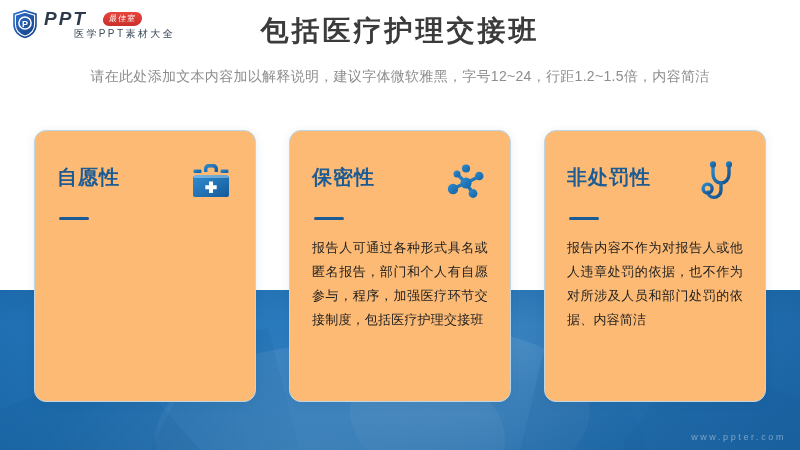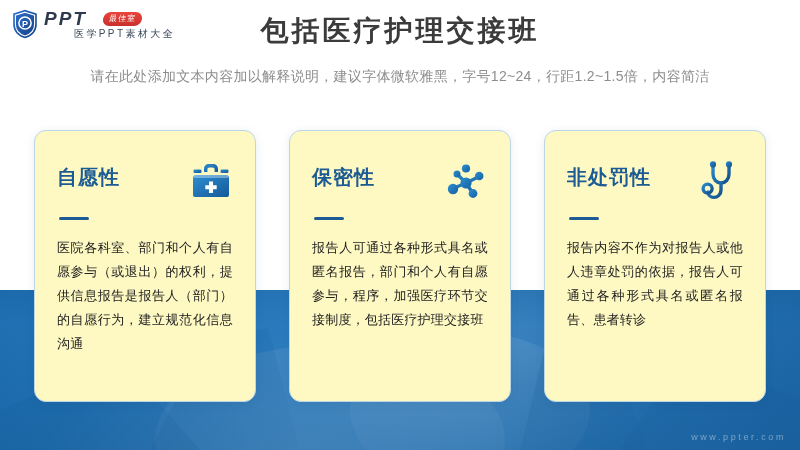--- a/index.html
+++ b/index.html
@@ -85,21 +85,21 @@
     position:absolute;
     left:0; right:0; top:130px;
     height:272px;
     display:flex;
     justify-content:center;
     gap:33px;
   }
   .card {
     position:relative;
     width:222px; height:272px;
-    background:#fef9c3;
+    background:#fdba74;
     border:1px solid #bcd6e8;
     border-radius:12px;
     box-shadow:0 2px 10px rgba(20,70,120,0.10);
     padding:28px 22px 0 22px;
   }
   .card-head {
     display:flex; align-items:flex-start;
     justify-content:space-between;
     min-height:44px;
   }
@@ -210,21 +210,20 @@
             <path d="M15 10 C15 6.6 17.4 5 19.6 5 H24.4 C26.6 5 29 6.6 29 10 V13 H25.6 V10.4 C25.6 9.1 24.9 8.4 23.7 8.4 H20.3 C19.1 8.4 18.4 9.1 18.4 10.4 V13 H15 Z" fill="url(#kitGrad)"></path>
             <rect x="4.5" y="10.5" width="8" height="3.4" rx="1.2" fill="url(#kitGrad)"></rect>
             <rect x="31.5" y="10.5" width="8" height="3.4" rx="1.2" fill="url(#kitGrad)"></rect>
             <rect x="4" y="16" width="36" height="22" rx="2.6" fill="url(#kitGrad)"></rect>
             <rect x="4" y="16" width="36" height="3" rx="1.4" fill="#ffffff" opacity="0.35"></rect>
             <path d="M20 22.6 H24 V26.3 H27.7 V30.3 H24 V34 H20 V30.3 H16.3 V26.3 H20 Z" fill="#ffffff"></path>
           </svg>
         </div>
       </div>
       <div class="card-rule"></div>
-      <div class="card-body">医院各科室、部门和个人有自愿参与（或退出）的权利，提供信息报告是报告人（部门）的自愿行为，建立规范化信息沟通</div>
     </div>
 
     <div class="card">
       <div class="card-head">
         <div class="card-title">保密性</div>
         <div class="card-icon">
           <svg viewBox="0 0 44 44">
             <defs>
               <linearGradient id="molGrad" x1="0" y1="0" x2="1" y2="1">
                 <stop offset="0%" stop-color="#2f8ed0"></stop>
@@ -266,17 +265,17 @@
               <path d="M14 6 V15 C14 20.4 17.6 24 22 24 C26.4 24 30 20.4 30 15 V6"></path>
               <path d="M22 24 V31 C22 35.4 18.6 38.4 14.8 38.4 C11.6 38.4 9 36 9 33"></path>
             </g>
             <circle cx="14" cy="5.4" r="3.1" fill="url(#stetGrad)"></circle>
             <circle cx="30" cy="5.4" r="3.1" fill="url(#stetGrad)"></circle>
             <circle cx="8.6" cy="29.6" r="4.5" fill="none" stroke="url(#stetGrad)" stroke-width="3.4"></circle>
           </svg>
         </div>
       </div>
       <div class="card-rule"></div>
-      <div class="card-body">报告内容不作为对报告人或他人违章处罚的依据，报告人可通过各种形式具名或匿名报告、患者转诊</div>
+      <div class="card-body">报告内容不作为对报告人或他人违章处罚的依据，也不作为对所涉及人员和部门处罚的依据、内容简洁</div>
     </div>
 
   </div>
 </div>
 
 </body></html>

